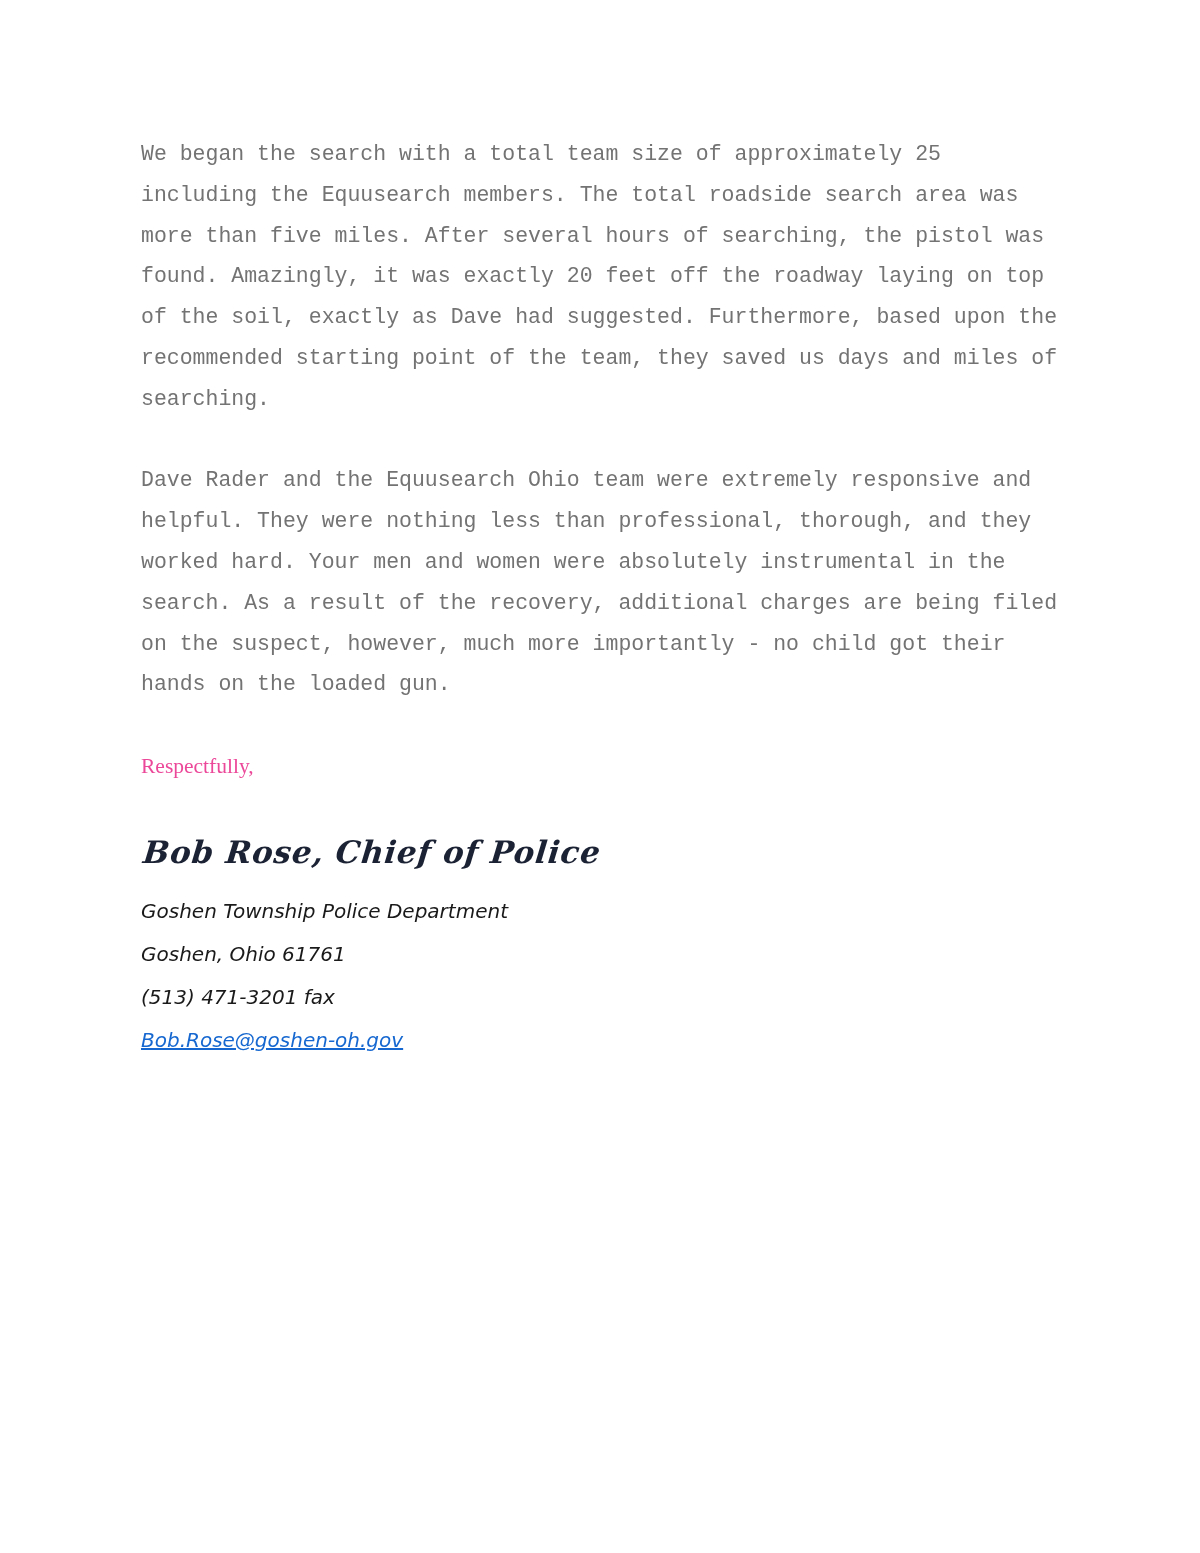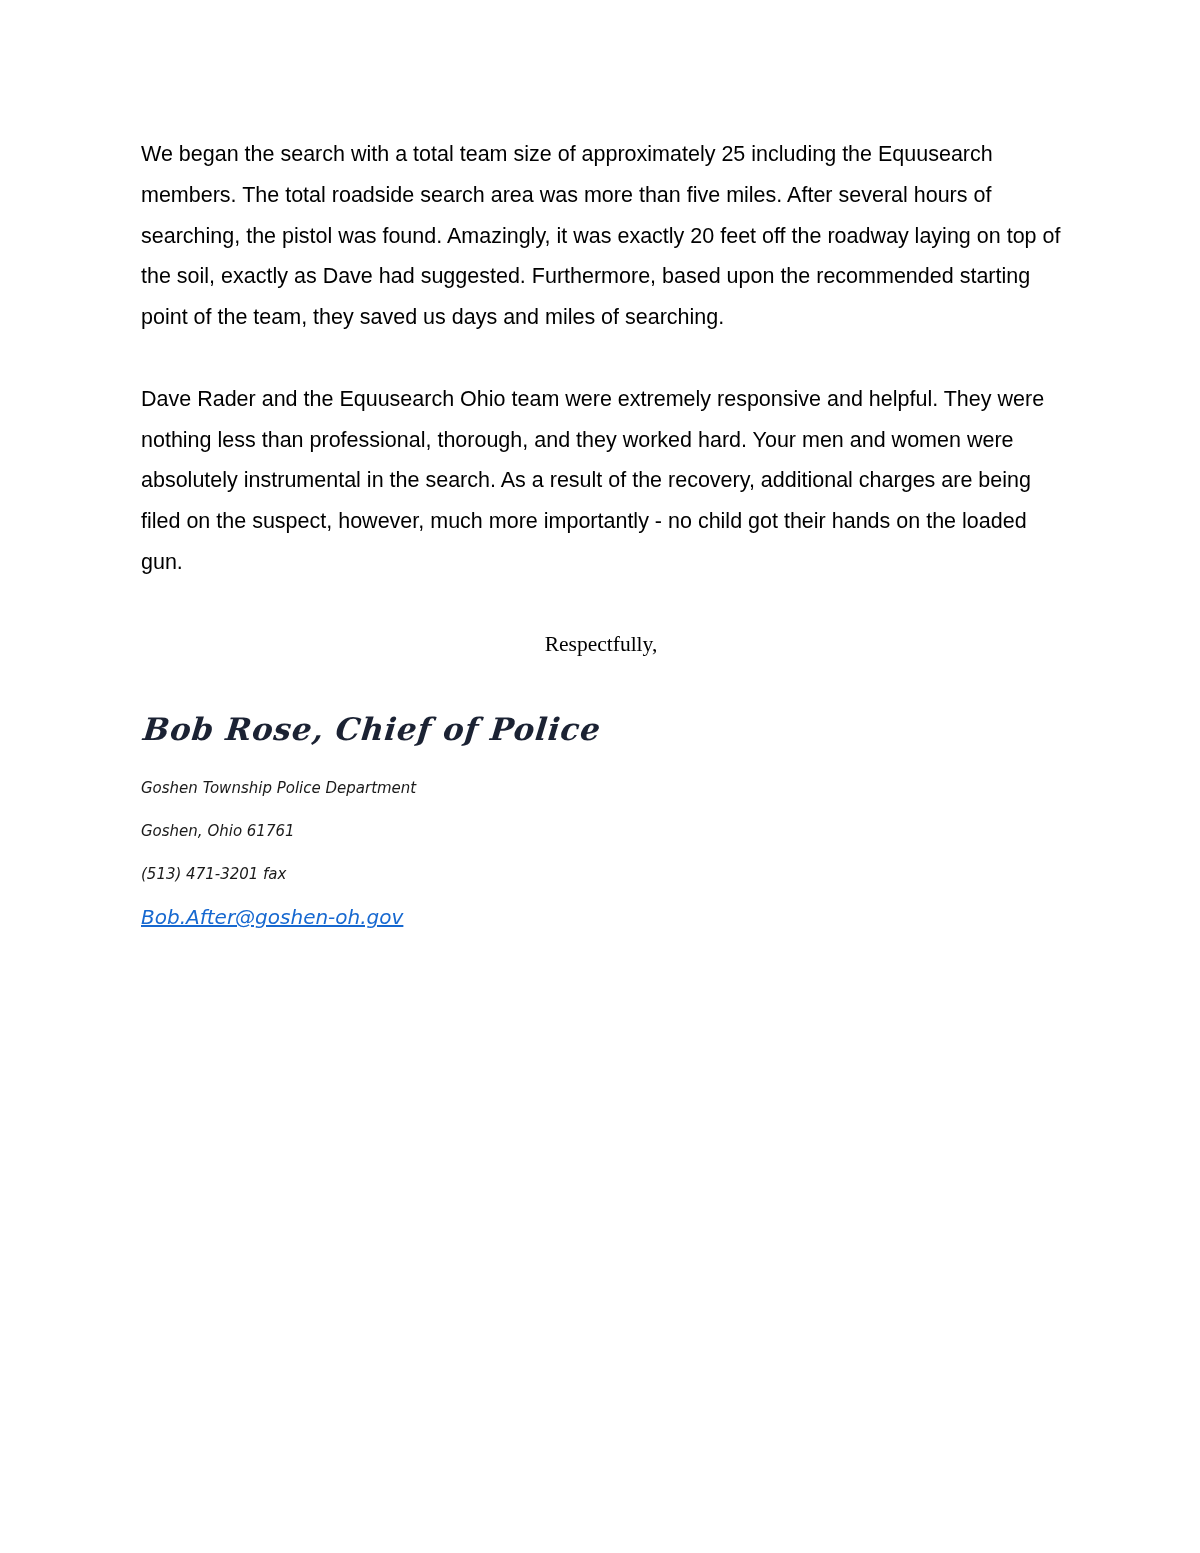--- a/index.html
+++ b/index.html
@@ -15,35 +15,34 @@
     overflow: hidden;
     box-sizing: border-box;
   }
   .content {
     position: absolute;
     left: 141px;
     top: 134px;
     width: 920px;
   }
   .body-par {
-    font-family: Liberation Sans, sans-serif;
+    font-family: Liberation Mono, monospace;
     font-size: 21.5px;
     line-height: 40.8px;
-    color: #000000;
+    color: #737373;
     margin: 0 0 40.8px 0;
     text-align: left;
     white-space: normal;
   }
   .closing {
     font-family: "Liberation Serif", "DejaVu Serif", serif;
     font-size: 21.5px;
     line-height: 40.8px;
-    color: #000000;
+    color: #ec4899;
     margin: 0;
-    text-align: center;
   }
   .signature-block {
     margin-top: 43px;
   }
   .signature {
     font-family: "DejaVu Serif", "Liberation Serif", serif;
     font-style: italic;
     font-weight: bold;
     font-size: 31px;
     line-height: 44px;
@@ -53,21 +52,21 @@
     transform: skewX(-6deg);
     transform-origin: left bottom;
     display: inline-block;
   }
   .address-block {
     margin-top: 16px;
   }
   .addr-line {
     font-family: "DejaVu Sans", "Liberation Sans", sans-serif;
     font-style: italic;
-    font-size: 15px;
+    font-size: 20px;
     line-height: 43px;
     color: #1a1a1a;
     margin: 0;
     white-space: nowrap;
   }
   .email-link {
     font-family: "DejaVu Sans", "Liberation Sans", sans-serif;
     font-style: italic;
     font-size: 20px;
     line-height: 43px;
@@ -94,18 +93,18 @@
 
     <div class="signature-block">
       <div class="signature">Bob Rose, Chief of Police</div>
     </div>
 
     <div class="address-block">
       <div class="addr-line">Goshen Township Police Department</div>
       <div class="addr-line">Goshen, Ohio 61761</div>
       <div class="addr-line">(513) 471-3201 fax</div>
       <div>
-        <span class="email-link">Bob.After@goshen-oh.gov</span>
+        <span class="email-link">Bob.Rose@goshen-oh.gov</span>
       </div>
     </div>
 
   </div>
 </div>
 
 </body></html>

